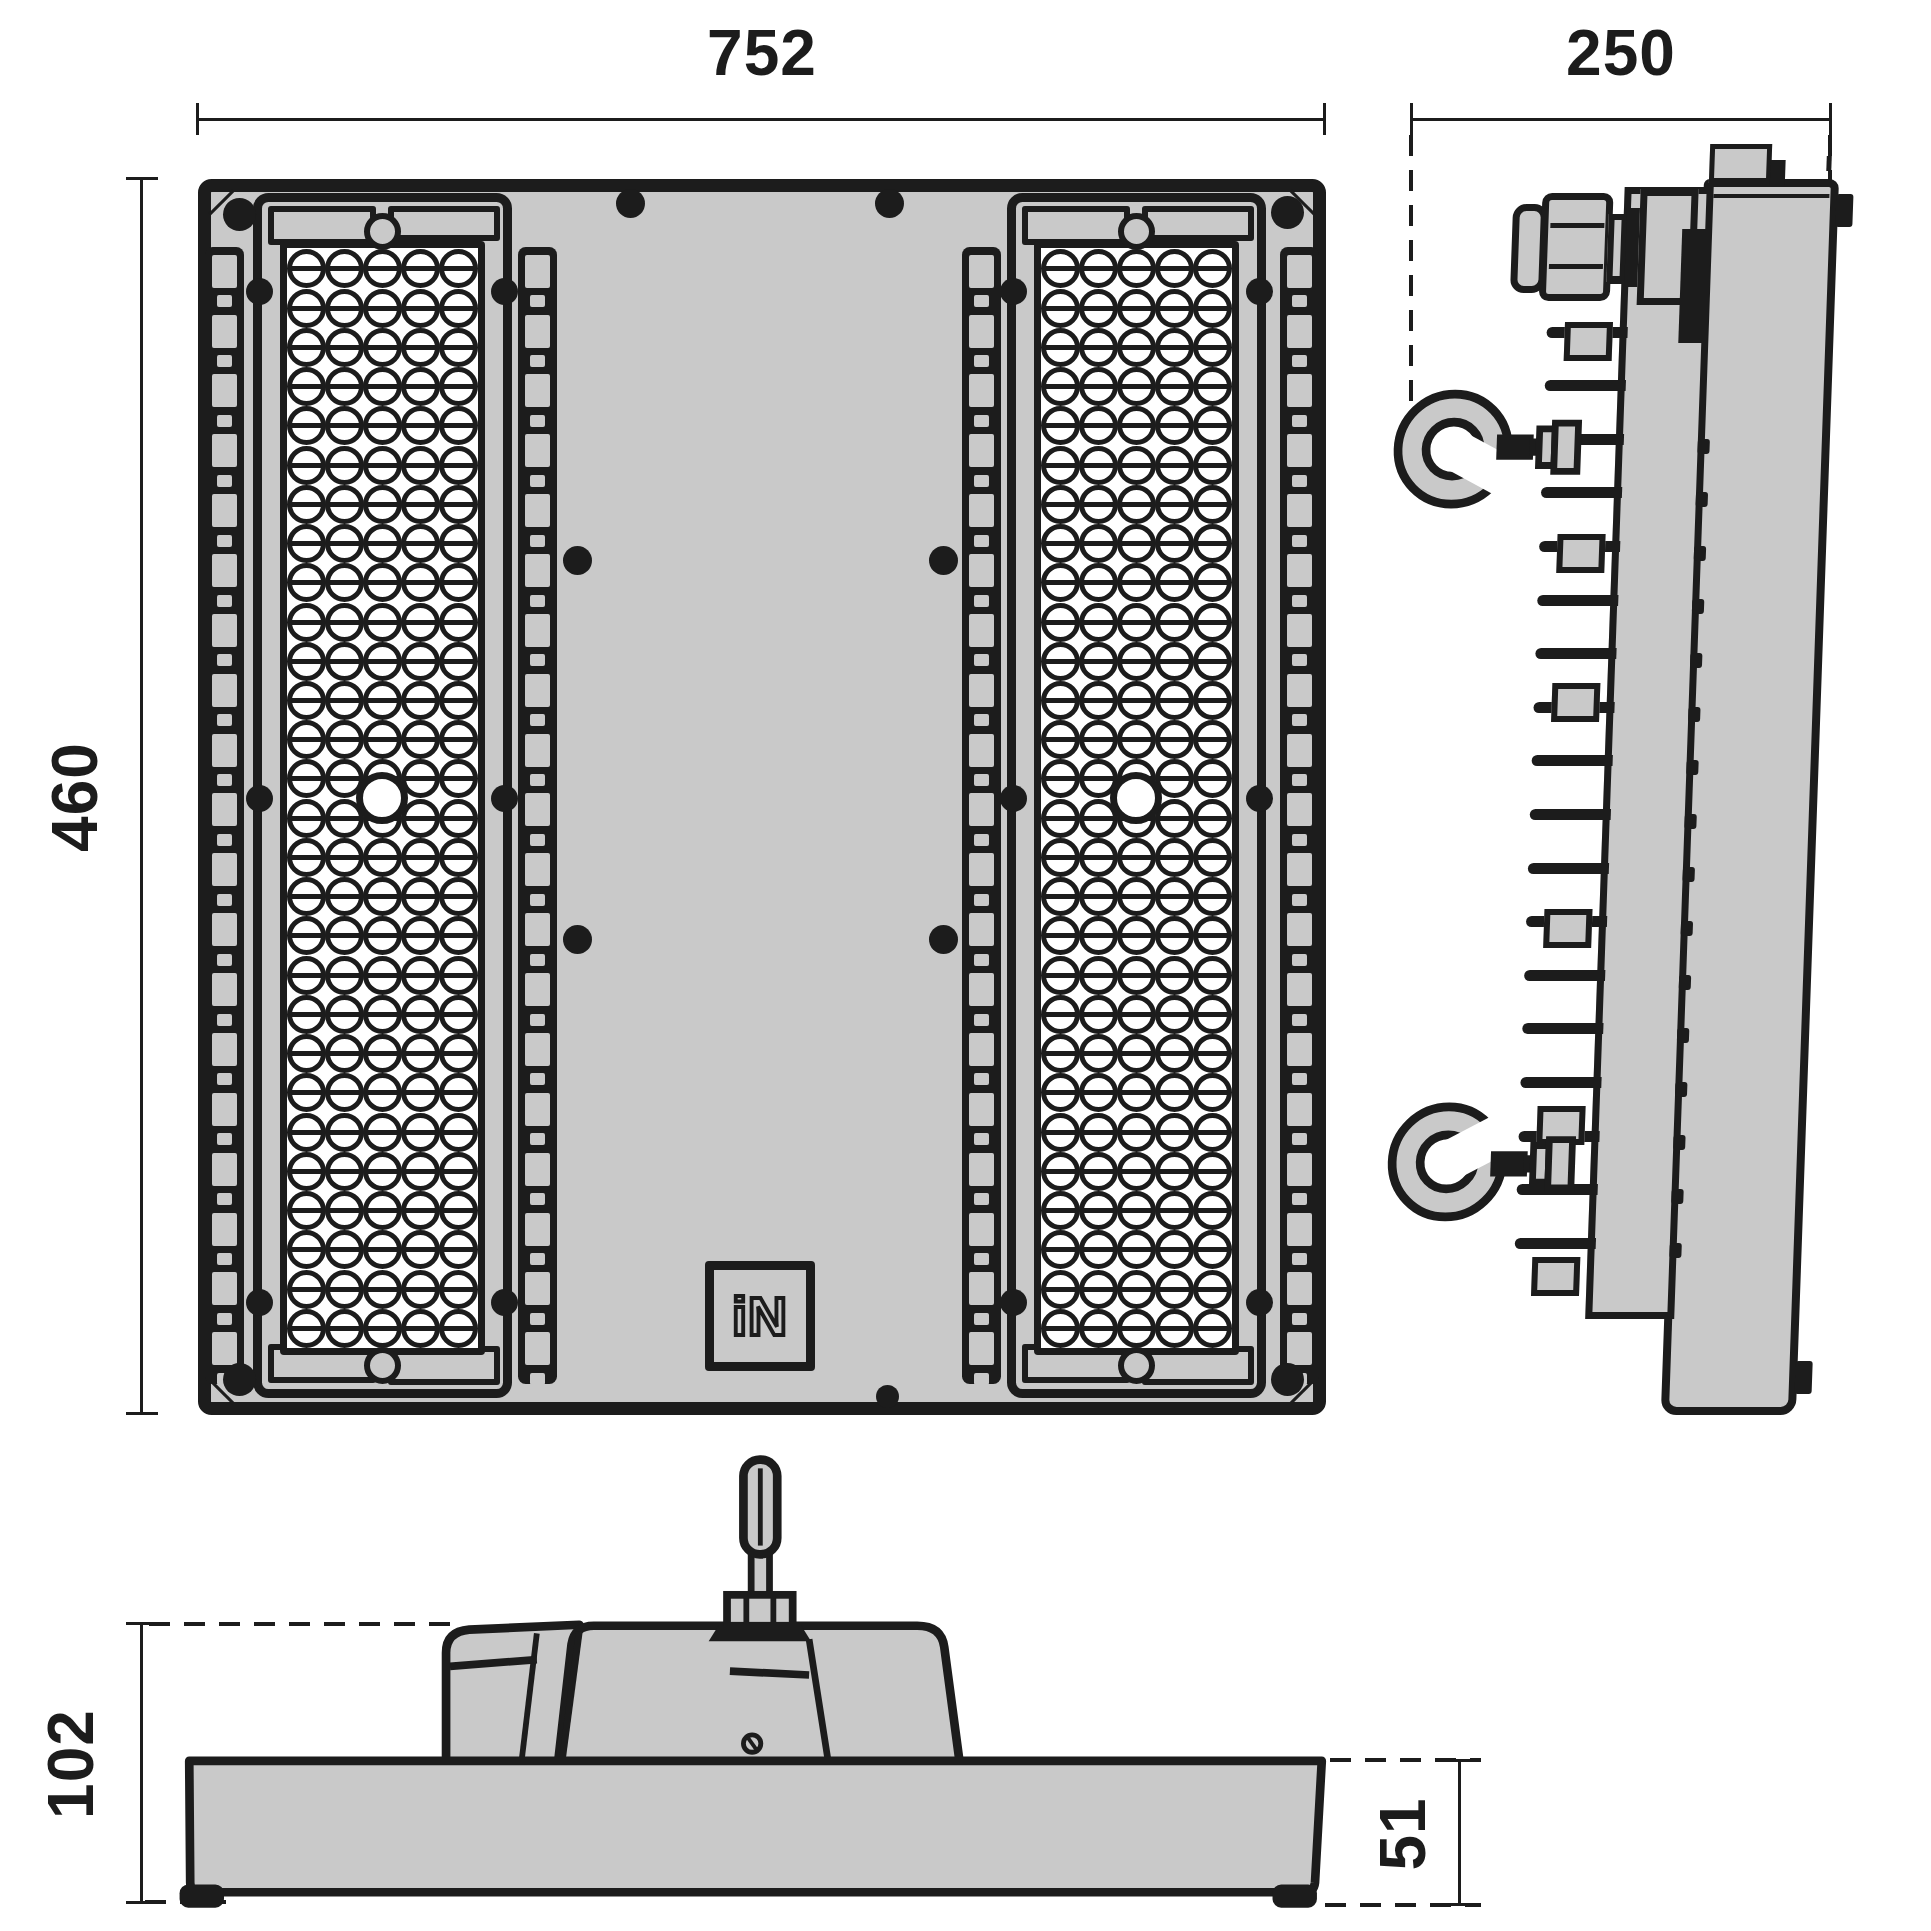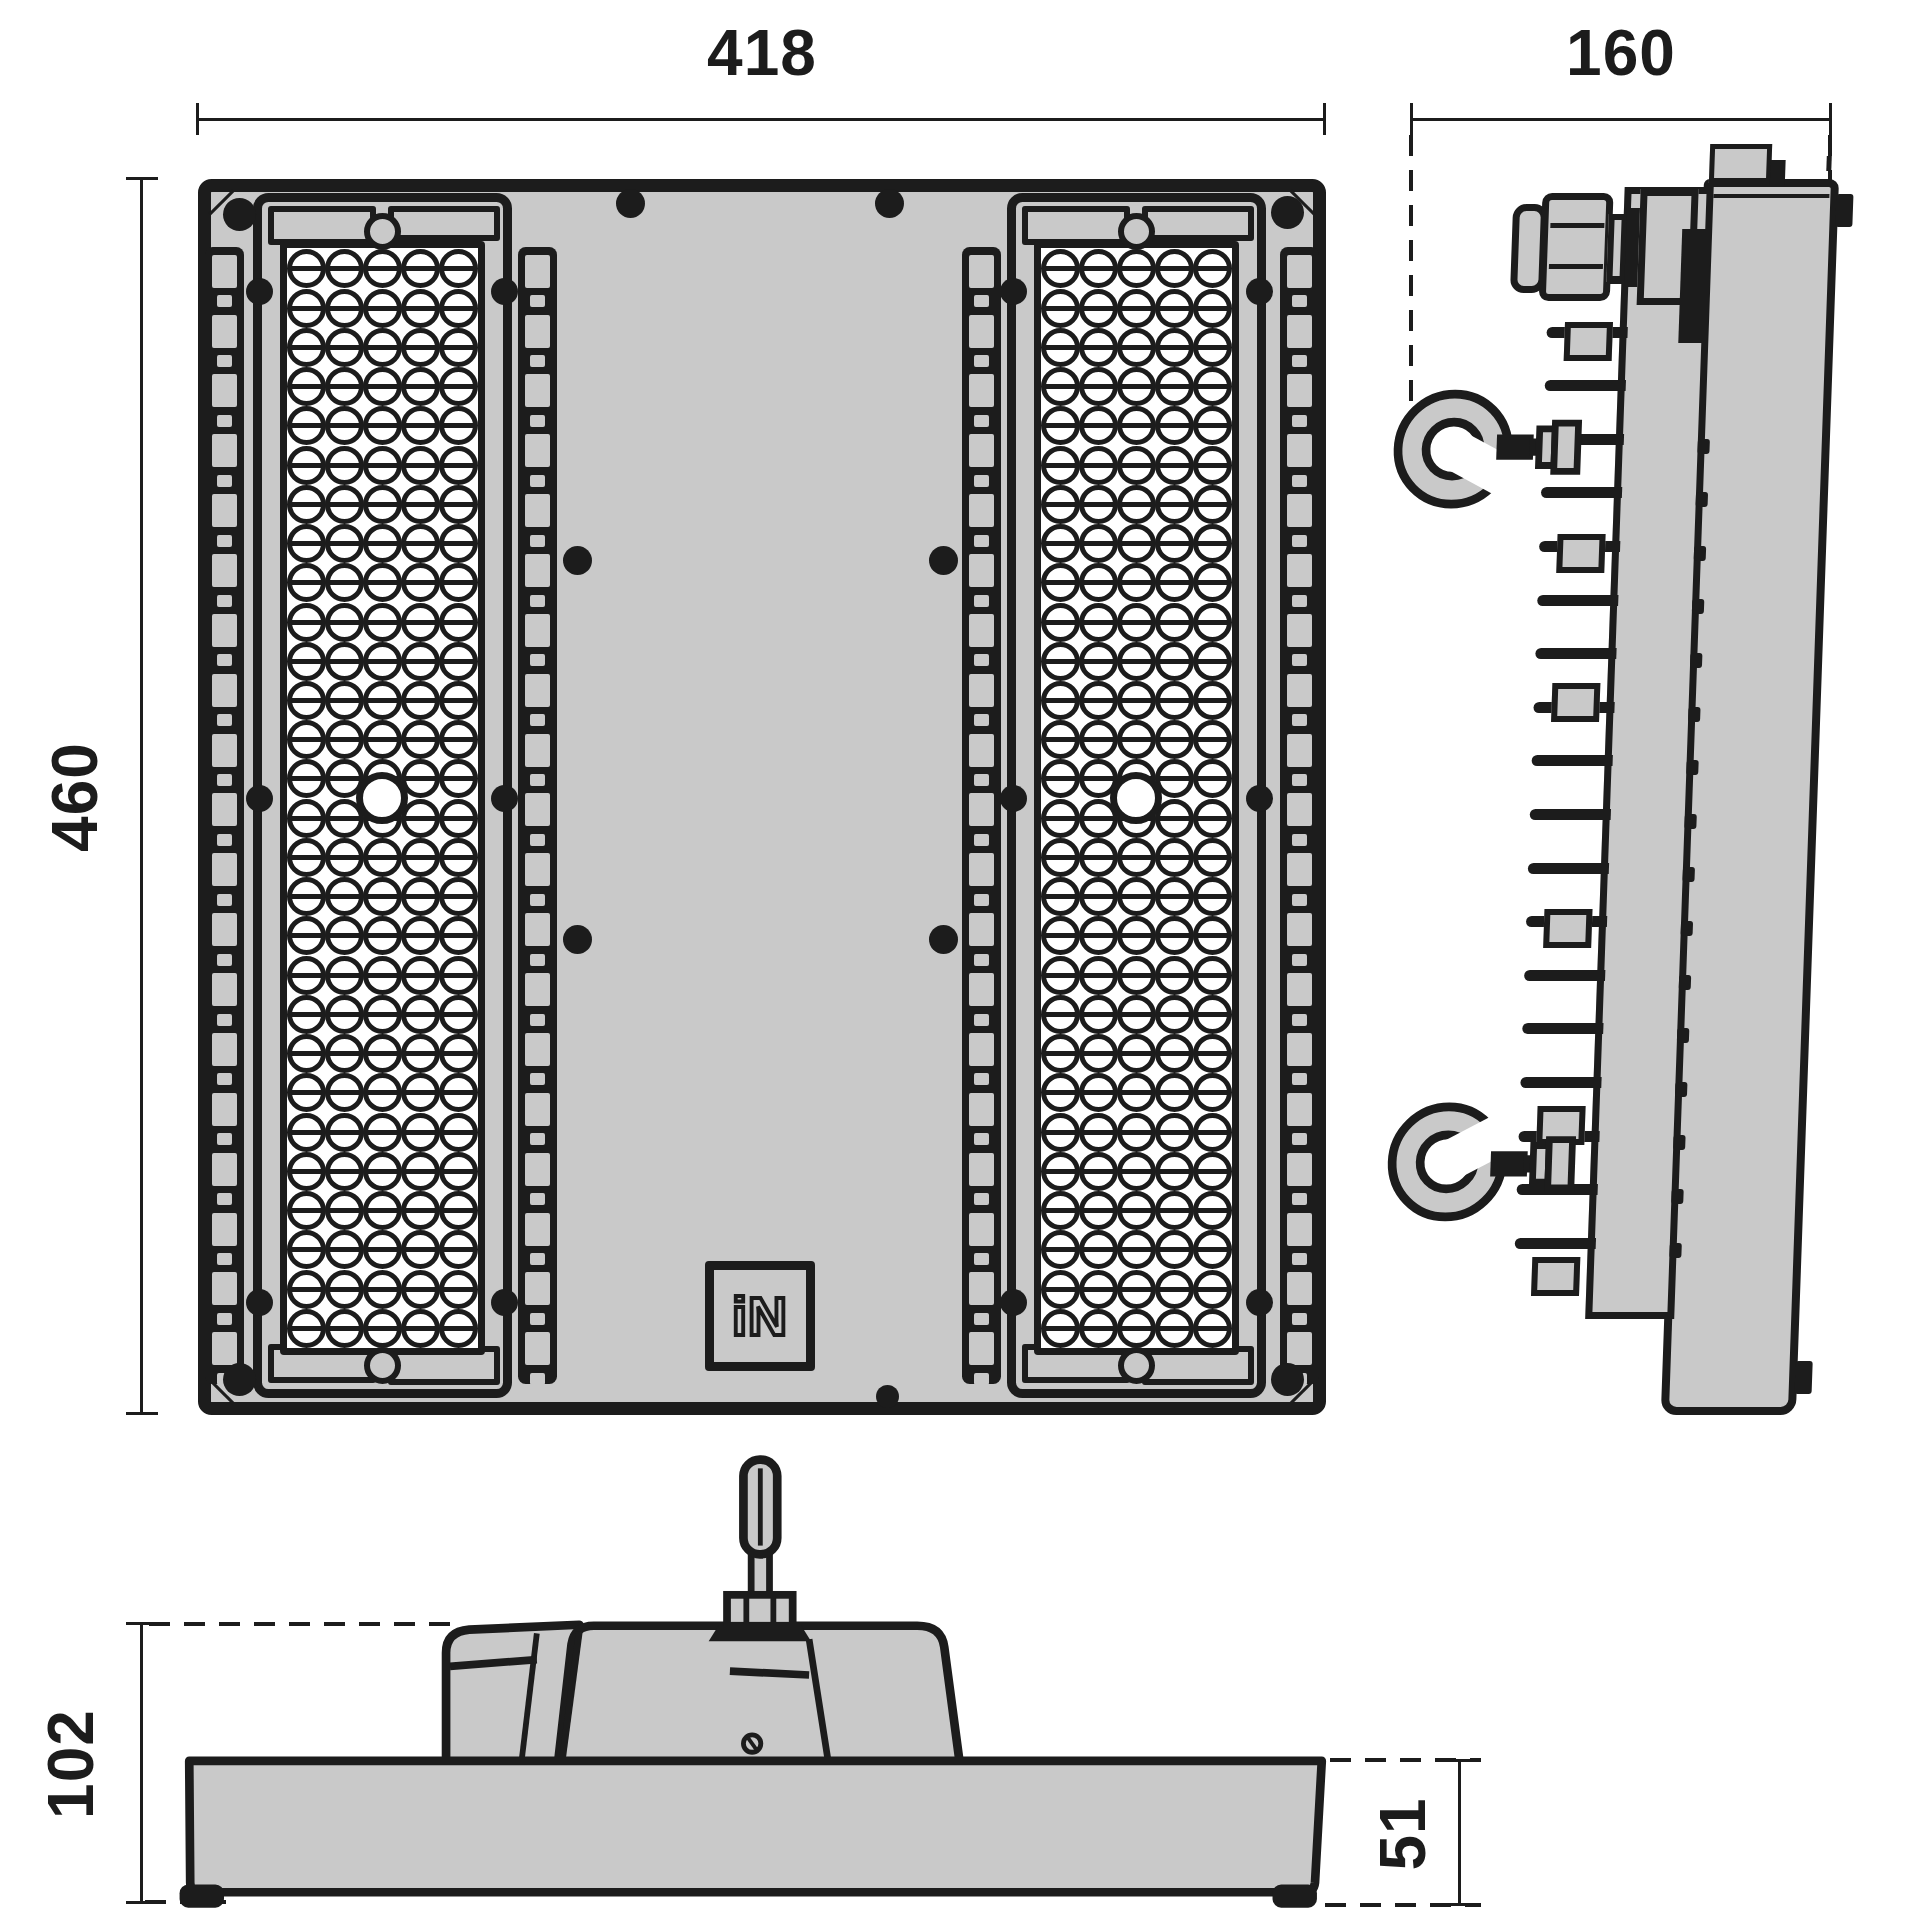--- a/index.html
+++ b/index.html
@@ -47,26 +47,26 @@
   .gpart{position:absolute;box-sizing:border-box;}
   .in-logo{position:absolute;left:705px;top:1261px;width:110px;height:110px;box-sizing:border-box;
     border:9.7px solid #1c1c1c;border-radius:3.9px;background:#c9c9c9;display:flex;align-items:center;justify-content:center;}
   .in-logo span{font-size:54px;font-weight:bold;color:#c9c9c9;-webkit-text-stroke:3.9px #1c1c1c;letter-spacing:1px;}
 </style>
 </head>
 <body>
 
 <div class="canvas">
 
-  <div class="dim-label h" style="left:762px;top:21px;">418</div>
+  <div class="dim-label h" style="left:762px;top:21px;">752</div>
   <div class="dim-line" style="left:198px;top:118px;width:1128px;height:2.9px;"></div>
   <div class="dim-line" style="left:196px;top:103px;width:2.9px;height:32px;"></div>
   <div class="dim-line" style="left:1323px;top:103px;width:2.9px;height:32px;"></div>
 
-  <div class="dim-label h" style="left:1621px;top:21px;">160</div>
+  <div class="dim-label h" style="left:1621px;top:21px;">250</div>
   <div class="dim-line" style="left:1412px;top:118px;width:420px;height:2.9px;"></div>
   <div class="dim-line" style="left:1410px;top:103px;width:2.9px;height:32px;"></div>
   <div class="dim-line" style="left:1829px;top:103px;width:2.9px;height:32px;"></div>
   <div class="dash-v" style="left:1409px;top:135px;height:290px;"></div>
   <div class="dash-v" style="left:1828px;top:135px;height:54px;"></div>
 
   <div class="dim-label v" style="left:75px;top:797px;">460</div>
   <div class="dim-line" style="left:140px;top:179px;width:2.9px;height:1236px;"></div>
   <div class="dim-line" style="left:126px;top:177px;width:32px;height:2.9px;"></div>
   <div class="dim-line" style="left:126px;top:1412px;width:32px;height:2.9px;"></div>

